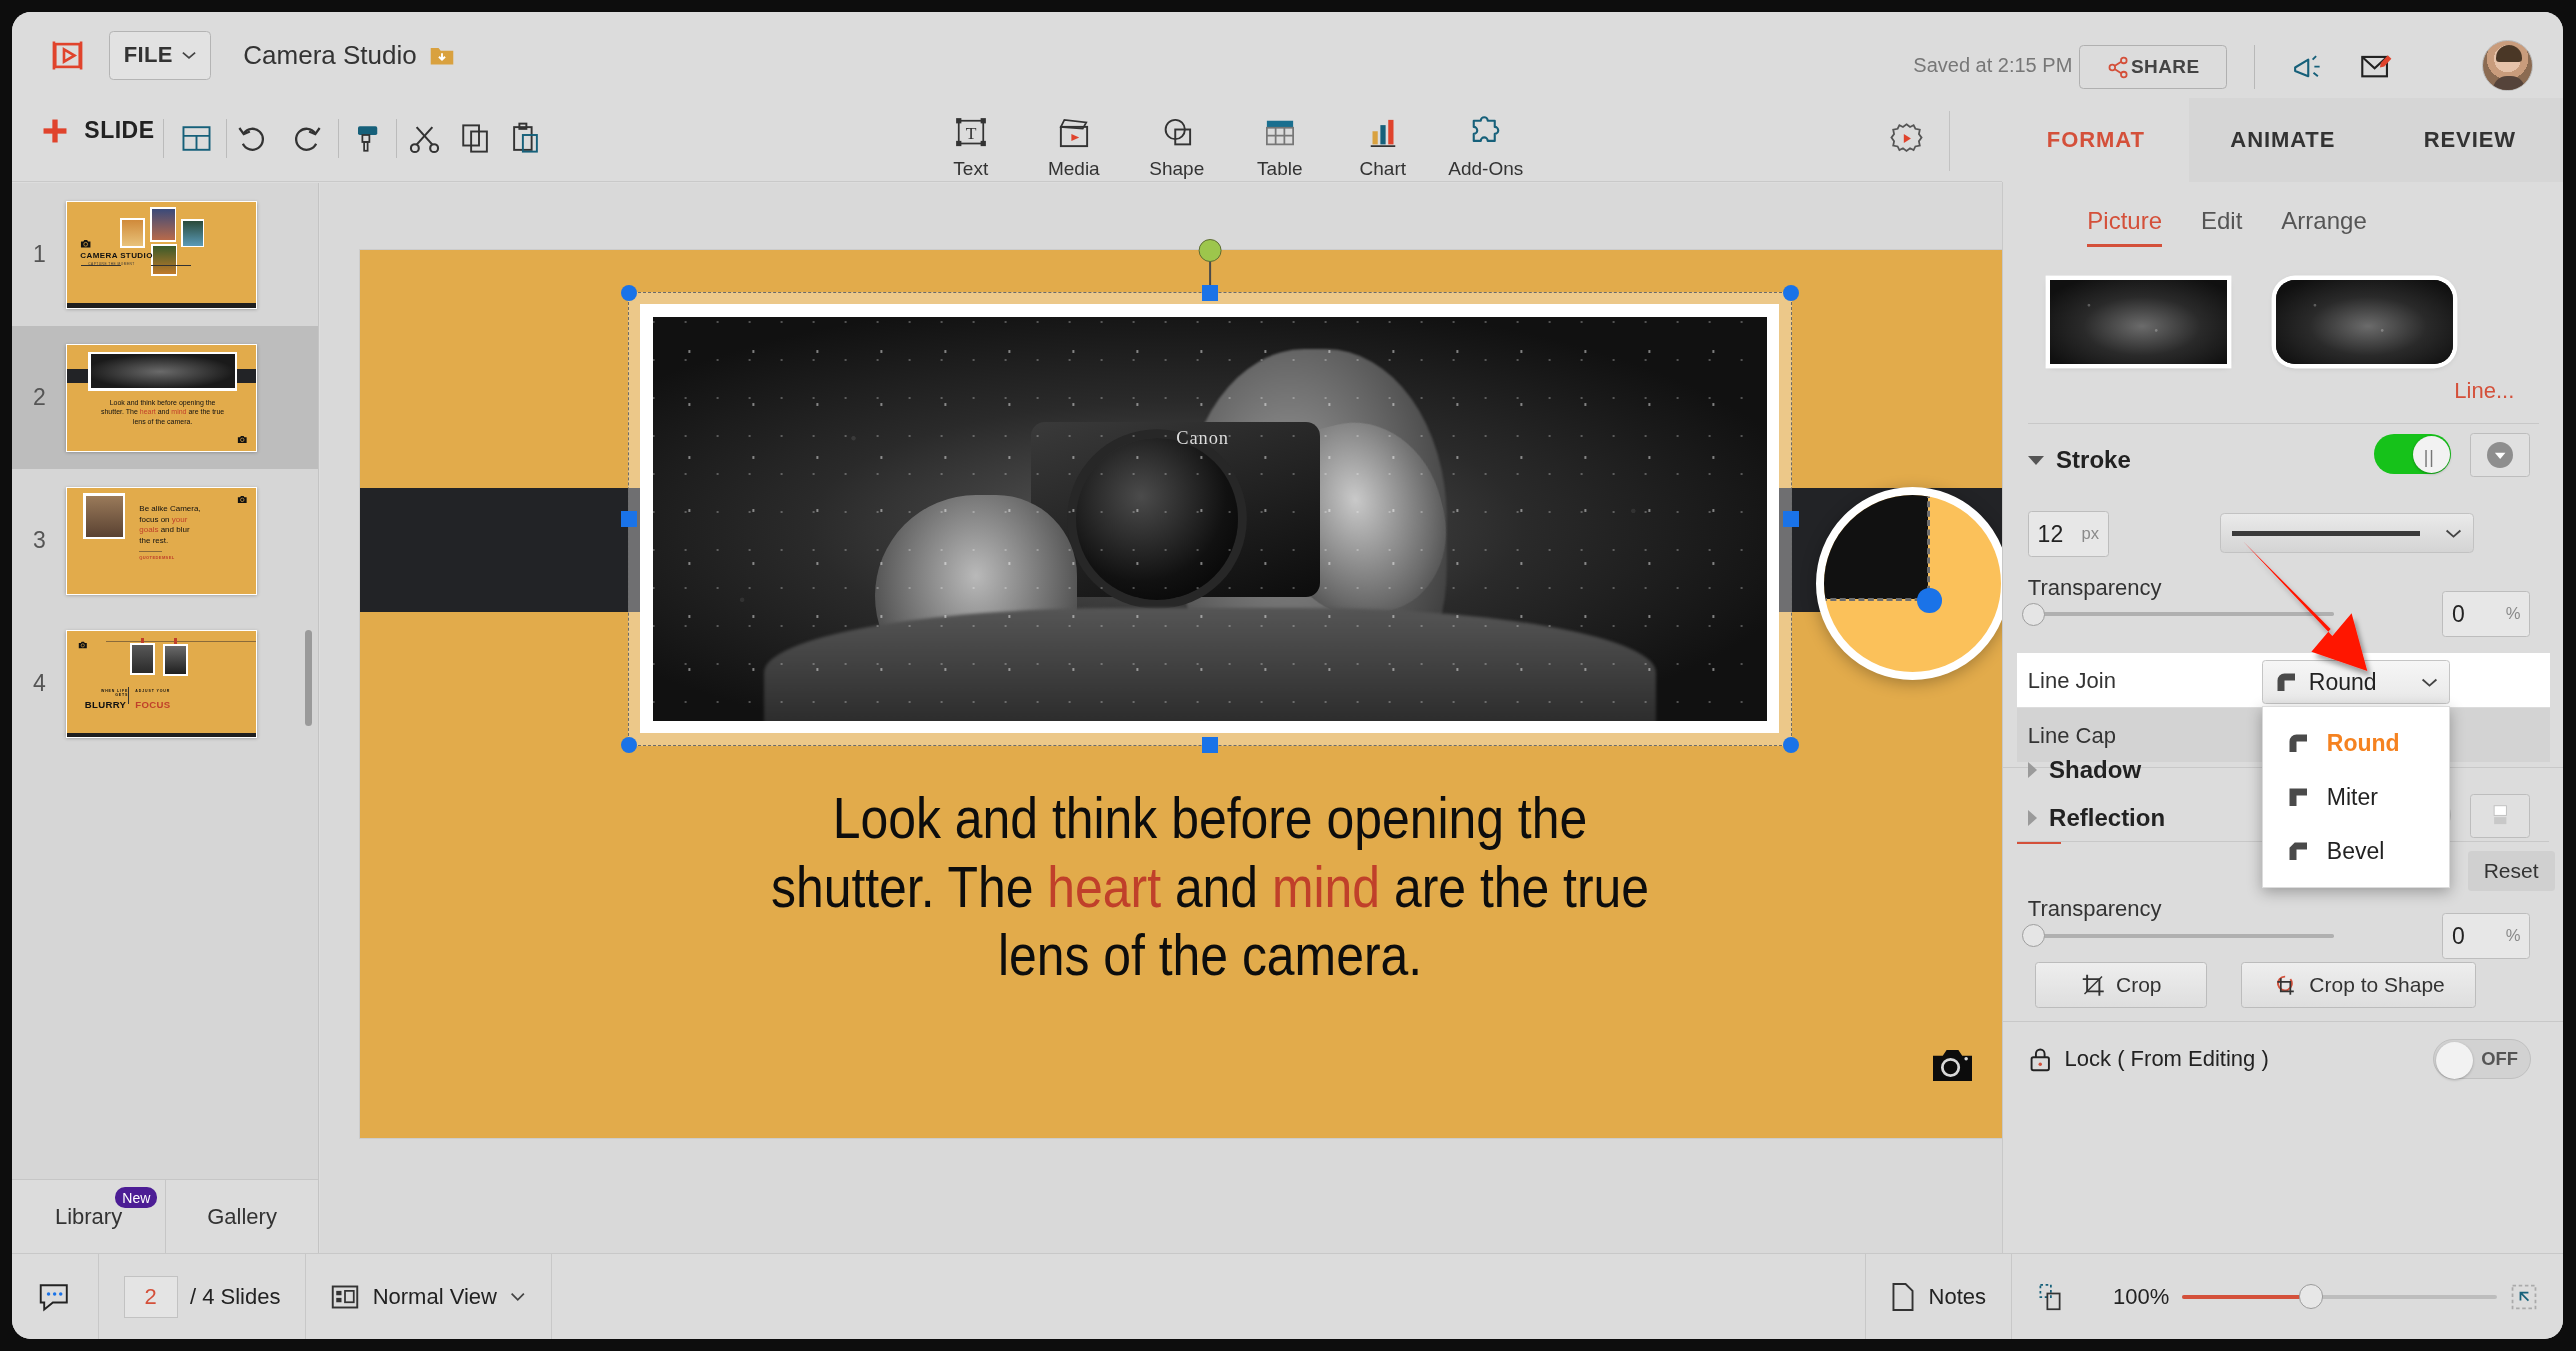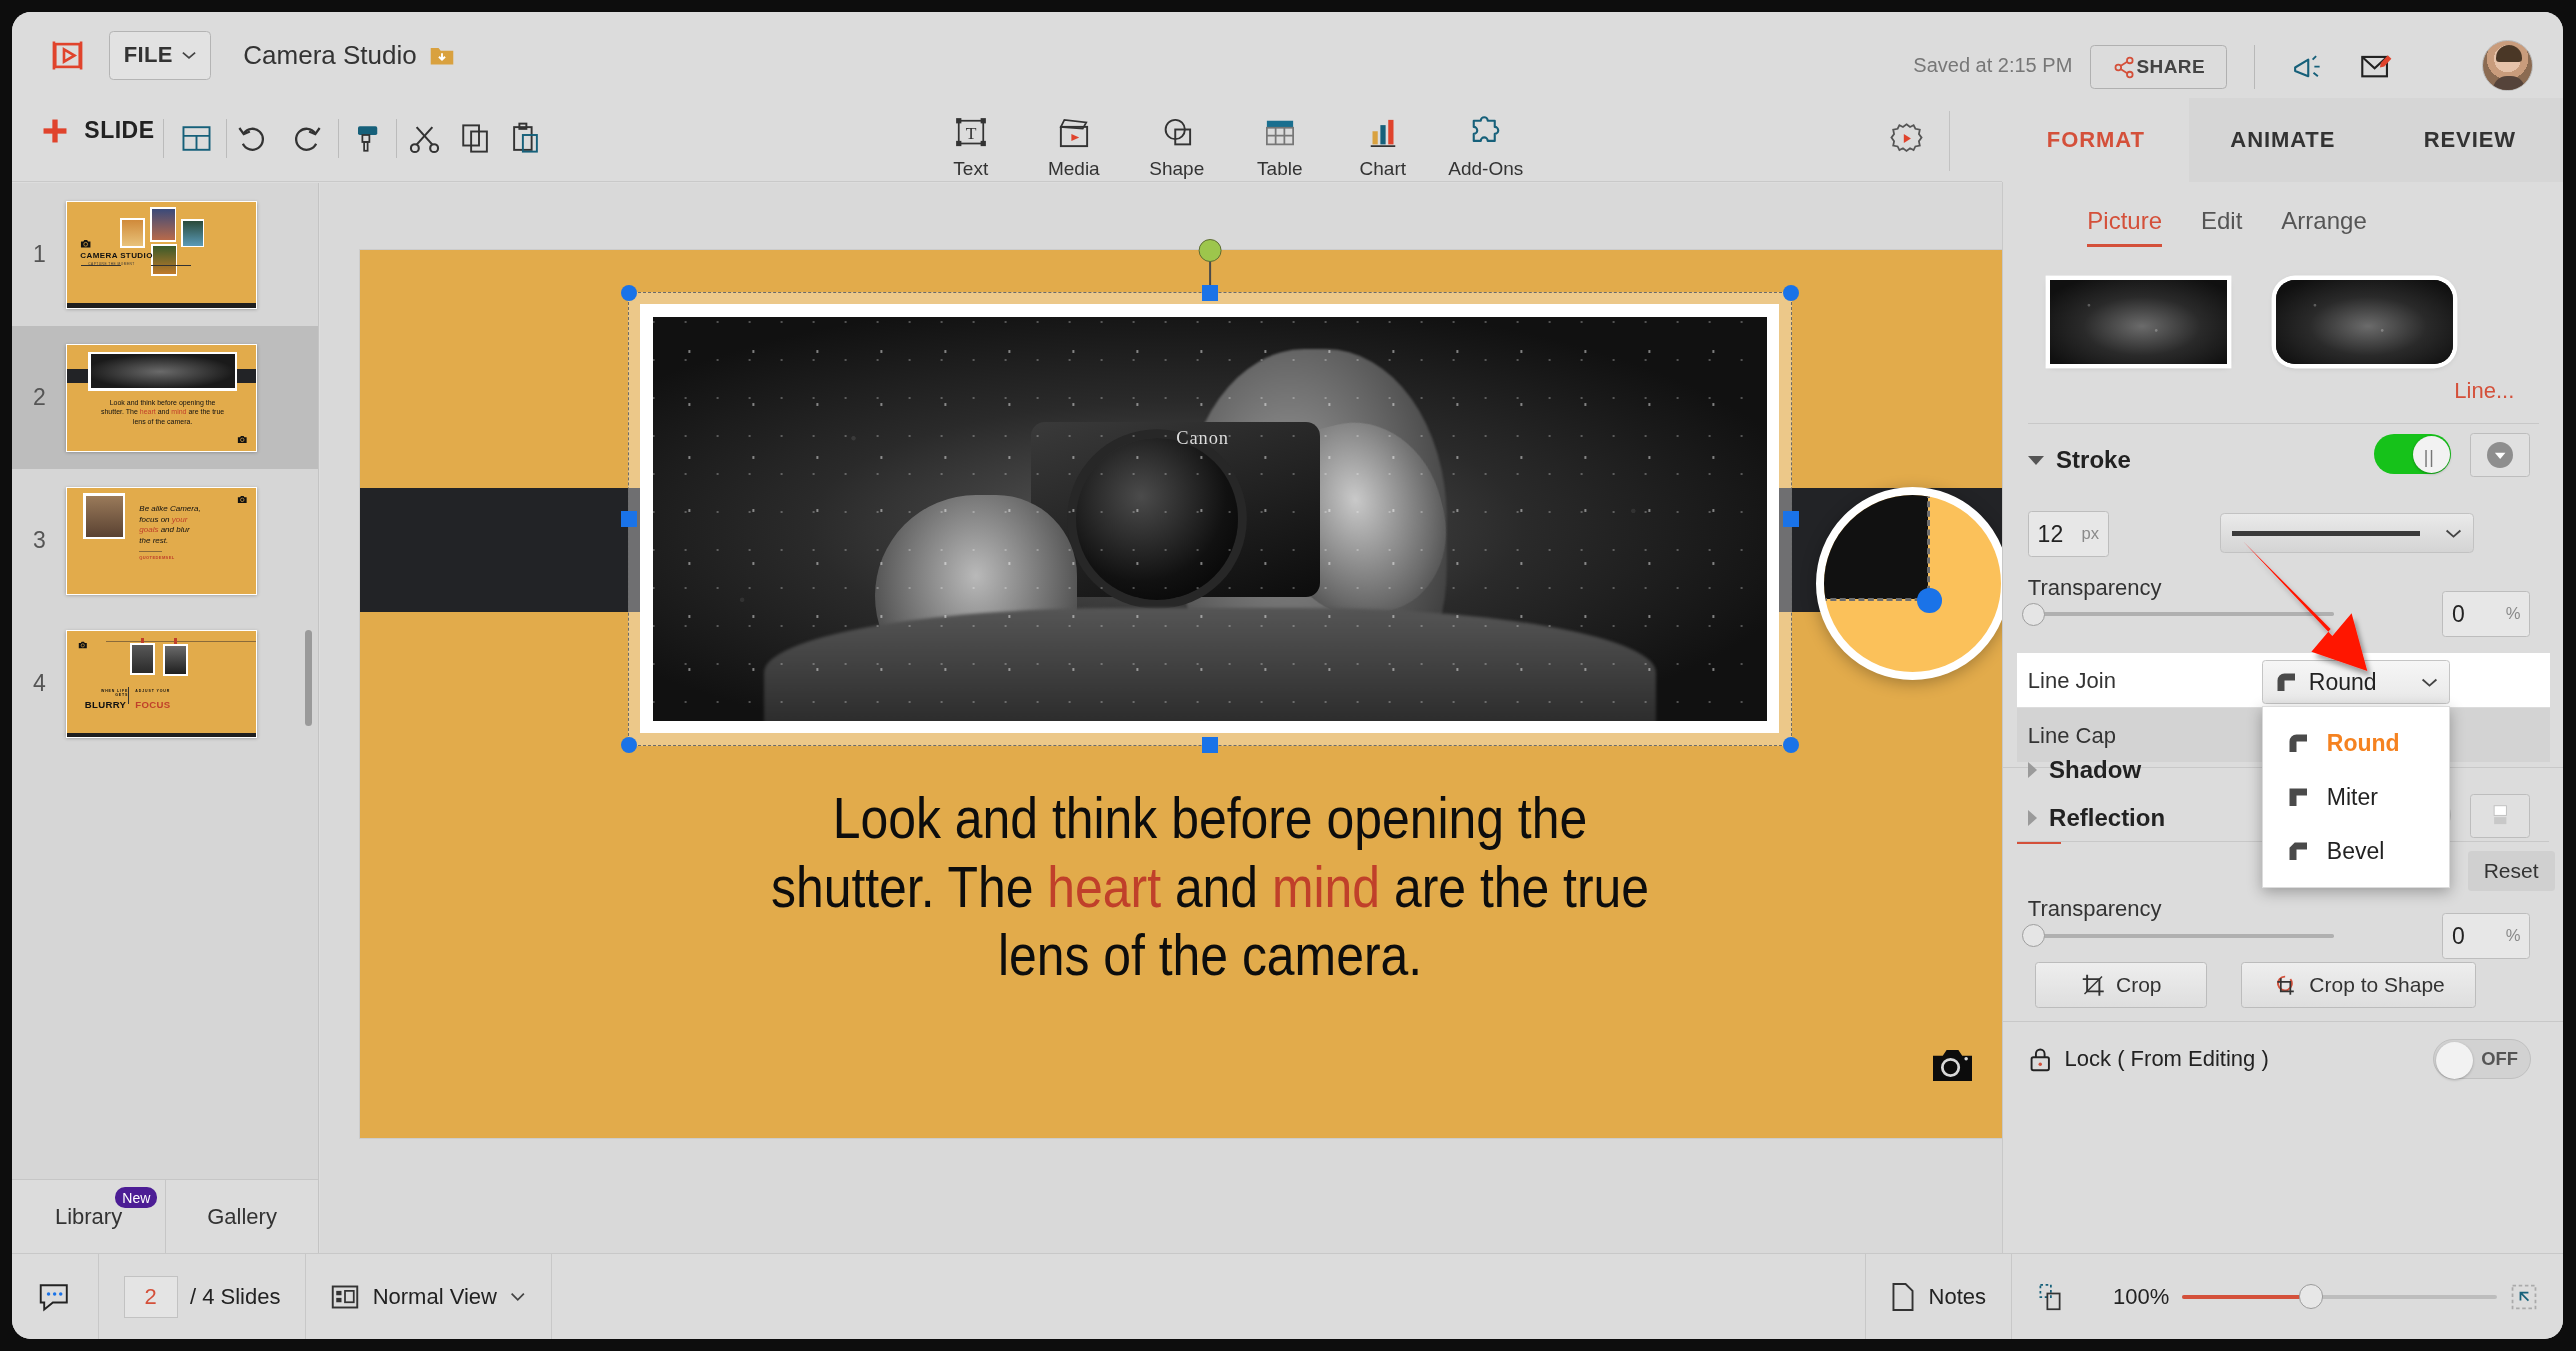--- a/index.html
+++ b/index.html
@@ -39,21 +39,21 @@
   .doc-title {
     margin-left: 32px; font-size: 26px; color: #333;
     display: flex; align-items: center; gap: 12.3px;
   }
   .saved-text {
     position: absolute; right: 491px; top: 42px;
     font-size: 20px; color: #777;
   }
   .share-btn {
     position: absolute; right: 336px; top: 33px;
-    width: 137px; height: 44px;
+    width: 148px; height: 44px;
     border: 0.9px solid #b0b0b0; border-radius: 4.4px;
     display: flex; align-items: center; justify-content: center; gap: 1px;
     font-size: 19px; color: #444; font-weight: 600; letter-spacing: 0.4px;
   }
   .topdiv {
     position: absolute; right: 308px; top: 33px; width: 0.9px; height: 44px;
     background: #b8b8b8;
   }
   .top-icon { position: absolute; top: 33px; width: 44px; height: 44px;
     display:flex; align-items:center; justify-content:center; }
@@ -686,21 +686,21 @@
             </svg>
         </div>
       </div>
 
       <div class="thumb-row">
         <div class="thumb-num">3</div>
         <div class="thumb">
           <div style="position:absolute;left:16px;top:5.3px;width:42px;height:46px;background:#fff;padding:2.6px;">
             <div style="width:100%;height:100%;background:linear-gradient(#9a7a5a,#5a4232);"></div>
             </div>
-          <div style="position:absolute;left:72px;top:16px;width:105px;font-size:8px;line-height:1.35;color:#111;font-style:italic;">Be alike Camera,<br>focus on <span style="color:#c0402a">your</span><br><span style="color:#c0402a">goals</span> and blur<br>the rest.</div>
+          <div style="position:absolute;left:72px;top:16px;width:105px;font-size:8px;line-height:1.35;color:#111;">Be alike Camera,<br>focus on <span style="color:#c0402a">your</span><br><span style="color:#c0402a">goals</span> and blur<br>the rest.</div>
           <div style="position:absolute;left:72px;top:63px;width:23px;height:0.9px;background:#8a6a3a;"></div>
           <div style="position:absolute;left:72px;top:67px;font-size:4px;font-weight:bold;color:#c0402a;letter-spacing:0.4px;">QUOTEDEMSEL</div>
           <svg style="position:absolute;right:8.8px;top:7px" width="10.5" height="8.8" viewBox="0 0 24 20">
             <path d="M2 5 h5 l2-3 h6 l2 3 h5 v13 H2Z" fill="#111"></path>
               <circle cx="12" cy="11" r="4" fill="none" stroke="#e2ab4b" stroke-width="1.6"></circle>
             </svg>
         </div>
       </div>
 
       <div class="thumb-row">

